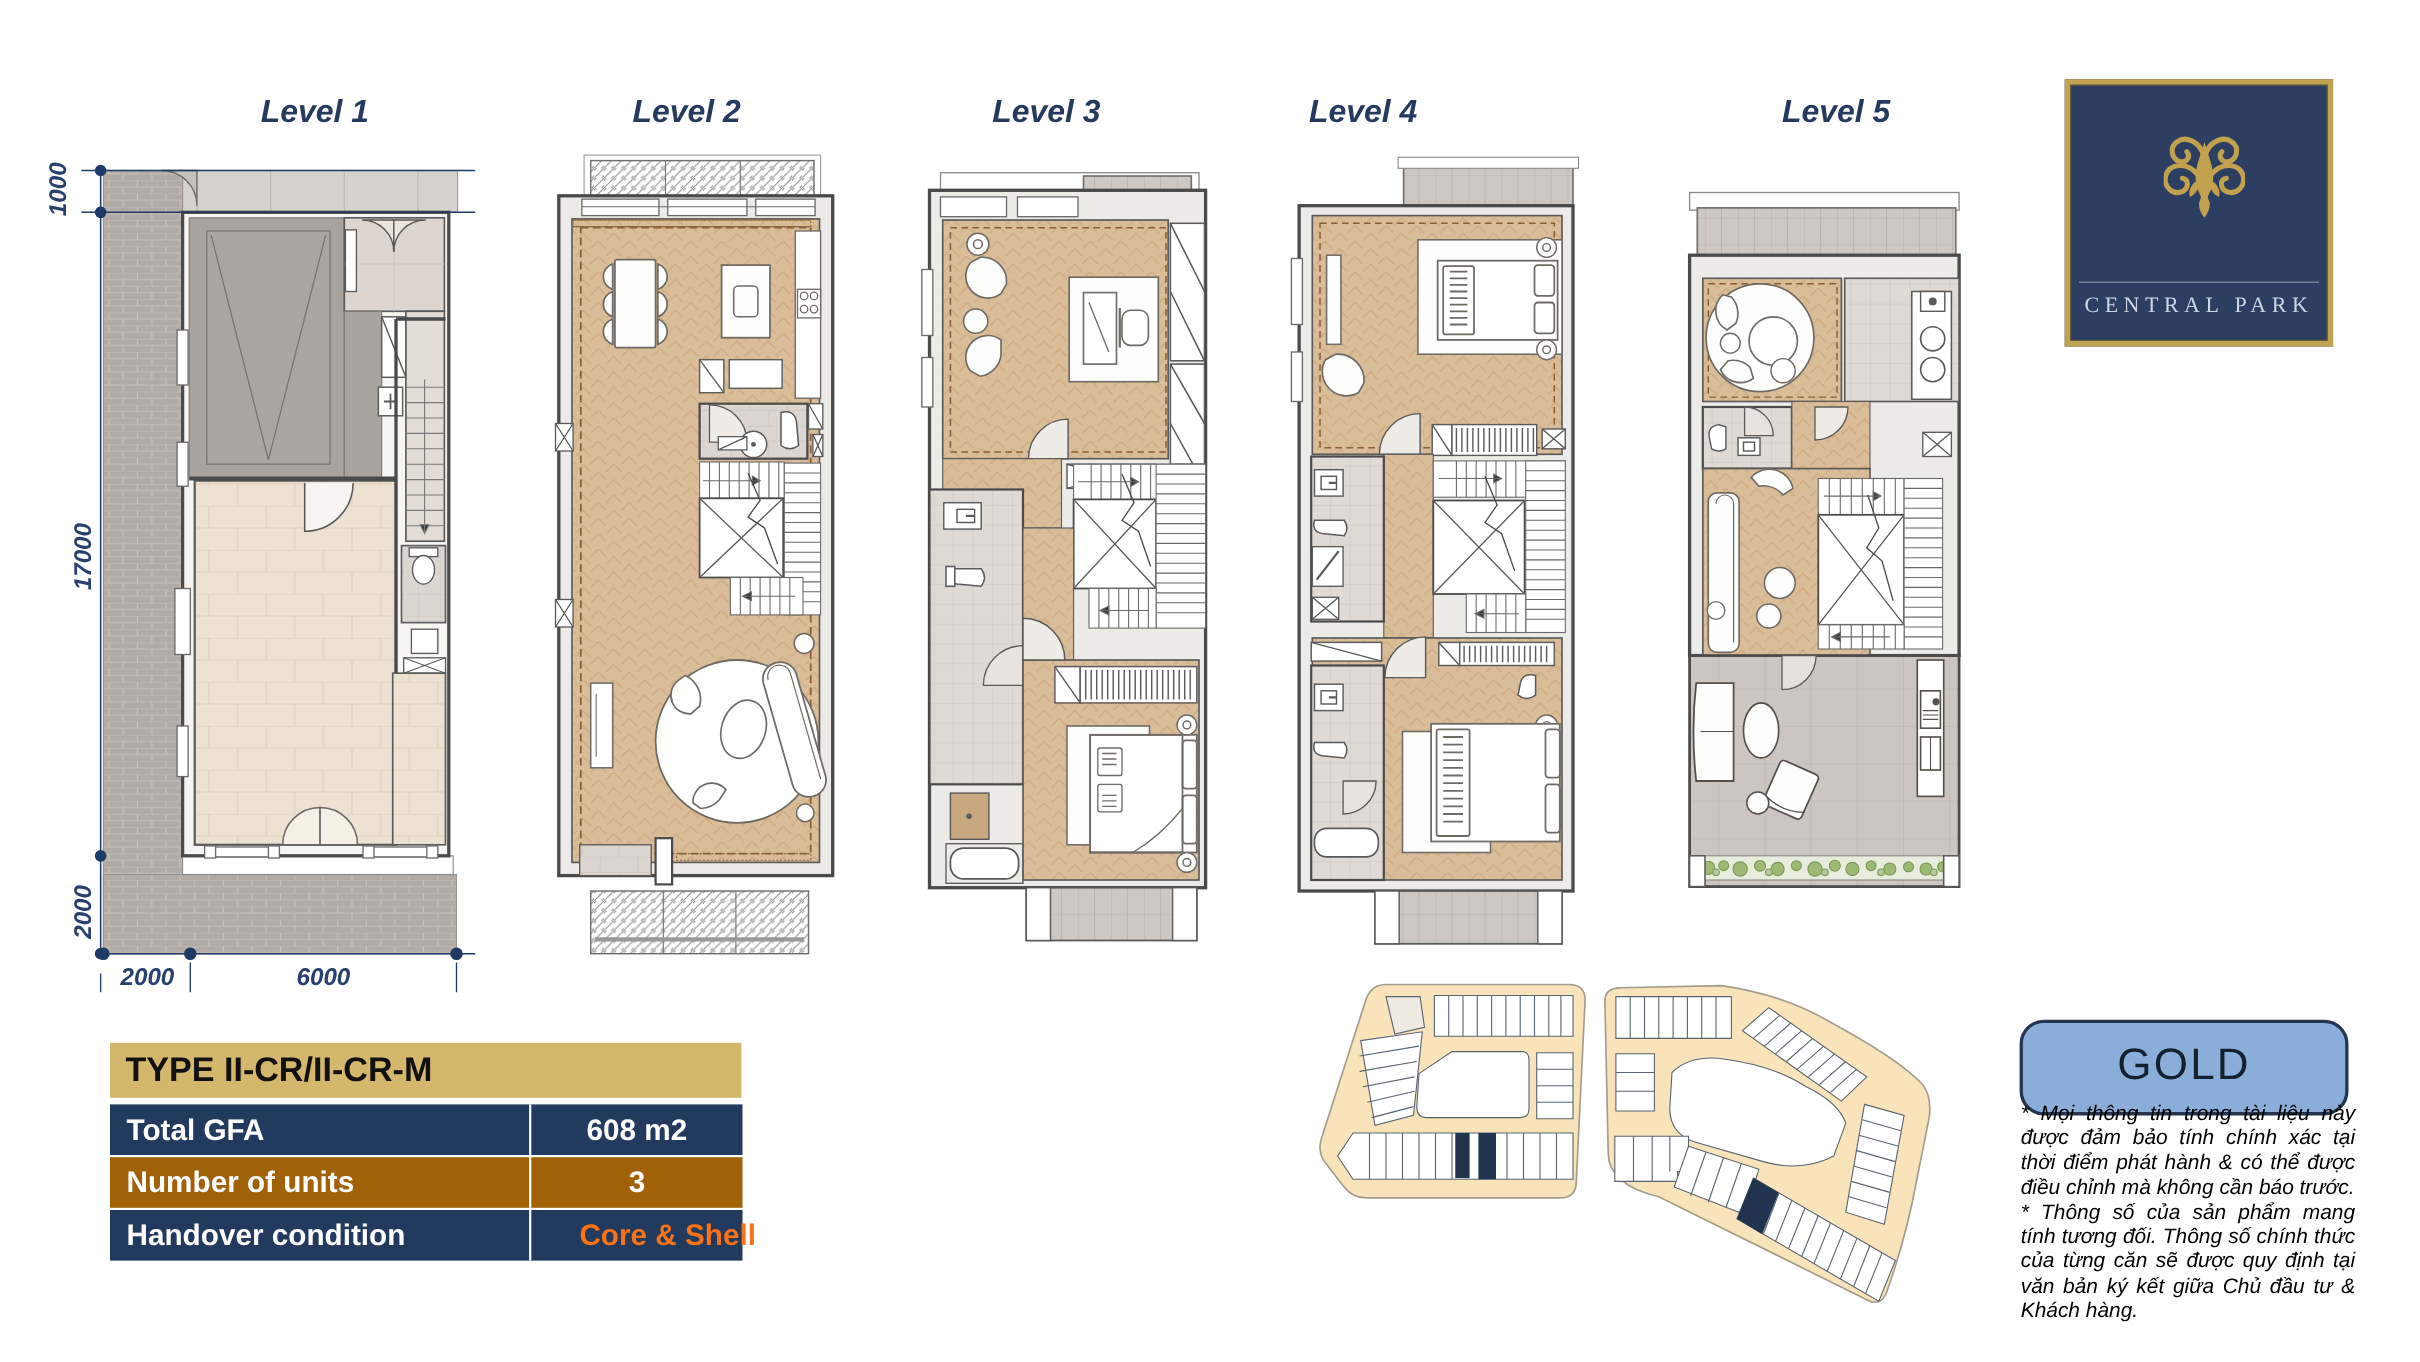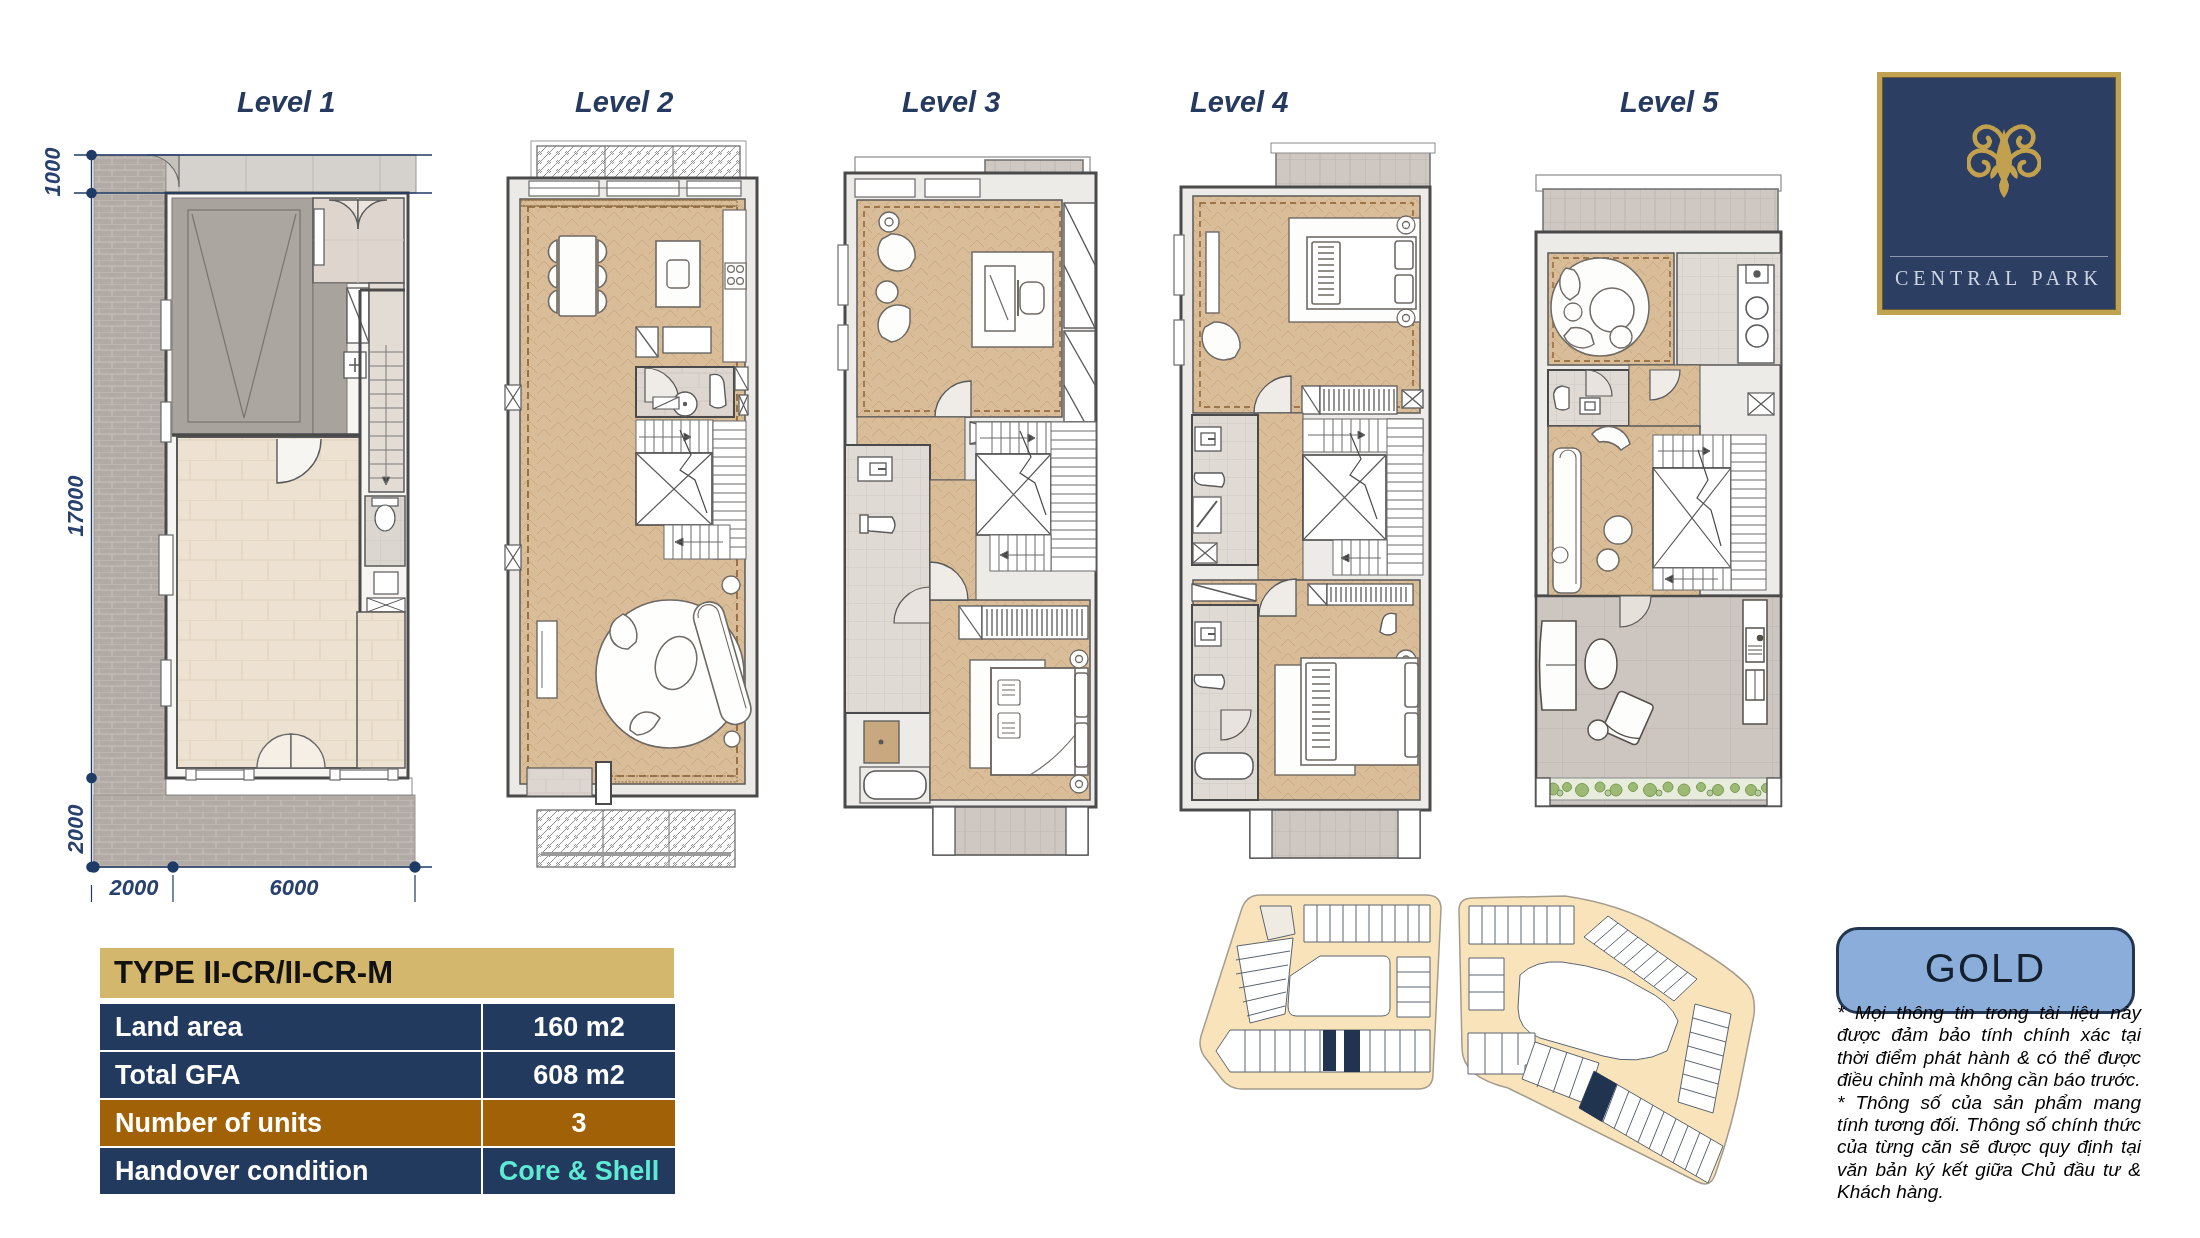--- a/index.html
+++ b/index.html
@@ -826,41 +826,36 @@
     <div class="abs" style="left:8px;top:179px;width:218px;border-top:1.5px solid #8a97ad;"></div>
     <div class="abs" style="left:0;top:190px;width:100%;text-align:center;color:#cdd5e2;font-family:'Liberation Serif',serif;font-size:20px;letter-spacing:5px;white-space:nowrap;">CENTRAL PARK</div>
   </div>
 
   <div class="abs" style="left:100px;top:948px;width:574px;height:50px;background:#d3b76c;">
     <div style="margin:7px 0 0 14px;font-size:31px;font-weight:bold;color:#111111;">TYPE II-CR/II-CR-M</div>
   </div>
 
   <div class="abs" style="left:100px;top:1004px;width:575px;">
 
-    <div style="position:relative;height:46px;background:#223a5e;margin-bottom:2px;">
-      <span style="position:absolute;left:15px;top:8px;color:#fff;font-weight:bold;font-size:27px;">Land area</span>
-      <span style="position:absolute;left:383px;width:192px;text-align:center;top:8px;color:#fff;font-weight:bold;font-size:27px;">160 m2</span>
-      <span style="position:absolute;left:381px;top:0;bottom:0;border-left:2px solid #fff;"></span>
-    </div>
 
     <div style="position:relative;height:46px;background:#223a5e;margin-bottom:2px;">
       <span style="position:absolute;left:15px;top:8px;color:#fff;font-weight:bold;font-size:27px;">Total GFA</span>
       <span style="position:absolute;left:383px;width:192px;text-align:center;top:8px;color:#fff;font-weight:bold;font-size:27px;">608 m2</span>
       <span style="position:absolute;left:381px;top:0;bottom:0;border-left:2px solid #fff;"></span>
     </div>
 
     <div style="position:relative;height:46px;background:#a16207;margin-bottom:2px;">
       <span style="position:absolute;left:15px;top:8px;color:#fff;font-weight:bold;font-size:27px;">Number of units</span>
       <span style="position:absolute;left:383px;width:192px;text-align:center;top:8px;color:#fff;font-weight:bold;font-size:27px;">3</span>
       <span style="position:absolute;left:381px;top:0;bottom:0;border-left:2px solid #fff;"></span>
     </div>
 
     <div style="position:relative;height:46px;background:#223a5e;">
       <span style="position:absolute;left:15px;top:8px;color:#fff;font-weight:bold;font-size:27px;">Handover condition</span>
-      <span style="position:absolute;left:383px;width:192px;text-align:center;top:8px;color:#5eead4;font-weight:bold;font-size:27px;">Core &amp; Shell</span>
+      <span style="position:absolute;left:383px;width:192px;text-align:center;top:8px;color:#f97316;font-weight:bold;font-size:27px;padding-left:28px;">Core &amp; Shell</span>
       <span style="position:absolute;left:381px;top:0;bottom:0;border-left:2px solid #fff;"></span>
     </div>
   </div>
 
   <svg class="abs" style="left:1190px;top:880px;" width="580" height="330" viewBox="0 0 580 330">
 
     <path d="M70 15 L236 15 Q251 15 251 29 L243 194 Q243 209 228 209 L52 209 Q39 209 31 198 L14 176 Q8 167 11 156 L52 28 Q57 15 70 15 Z" fill="#f9e3ba" stroke="#a49c8e" stroke-width="1.5"></path>
 
     <g fill="#ffffff" stroke="#5a6470" stroke-width="1">
       <path d="M114 25 H240 V62 H114 Z"></path>

